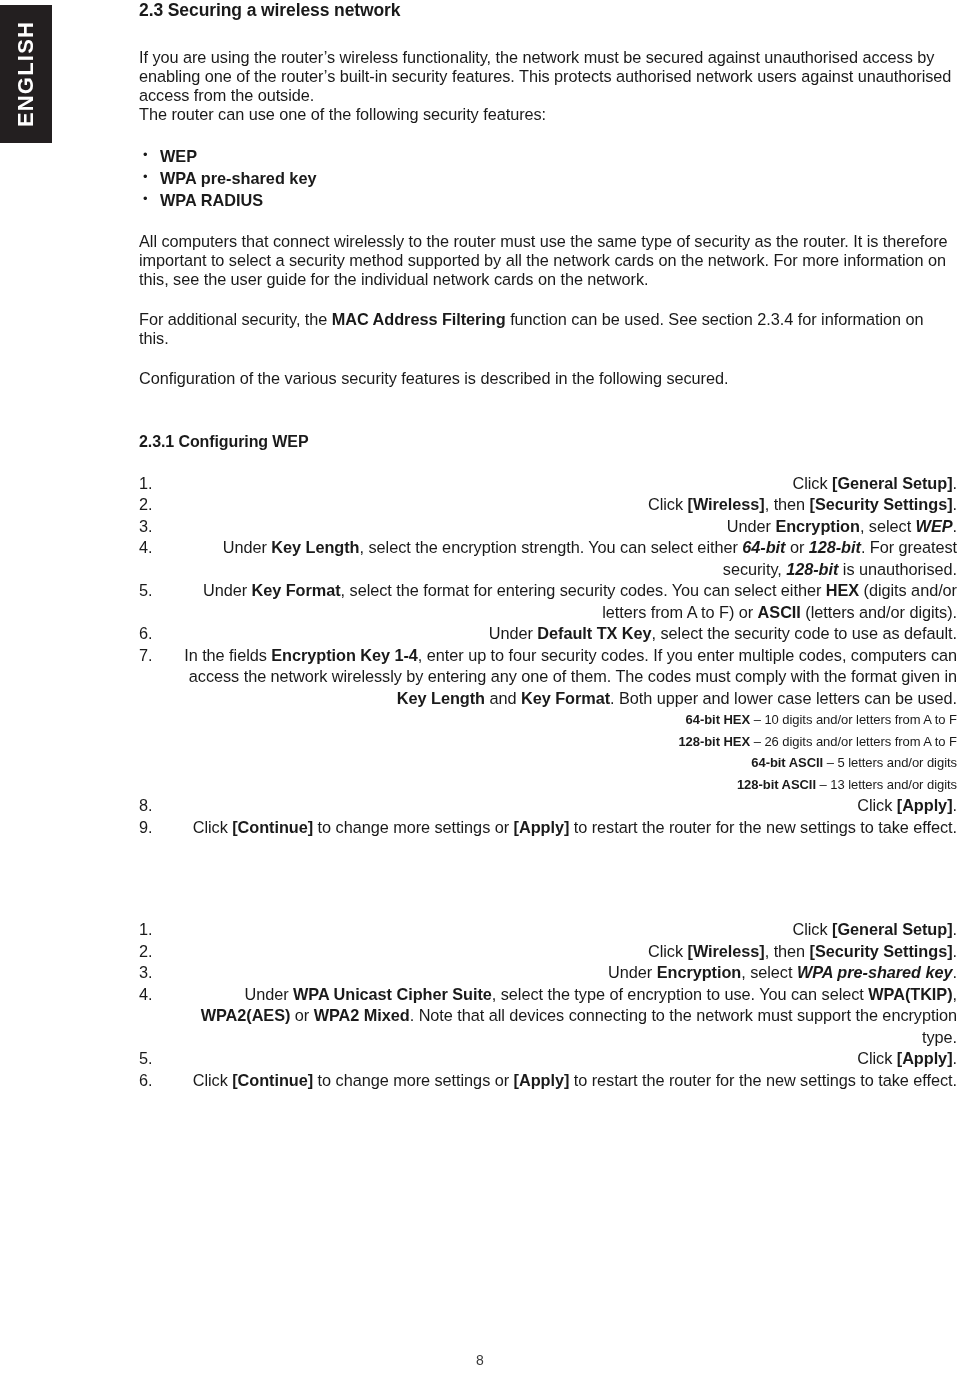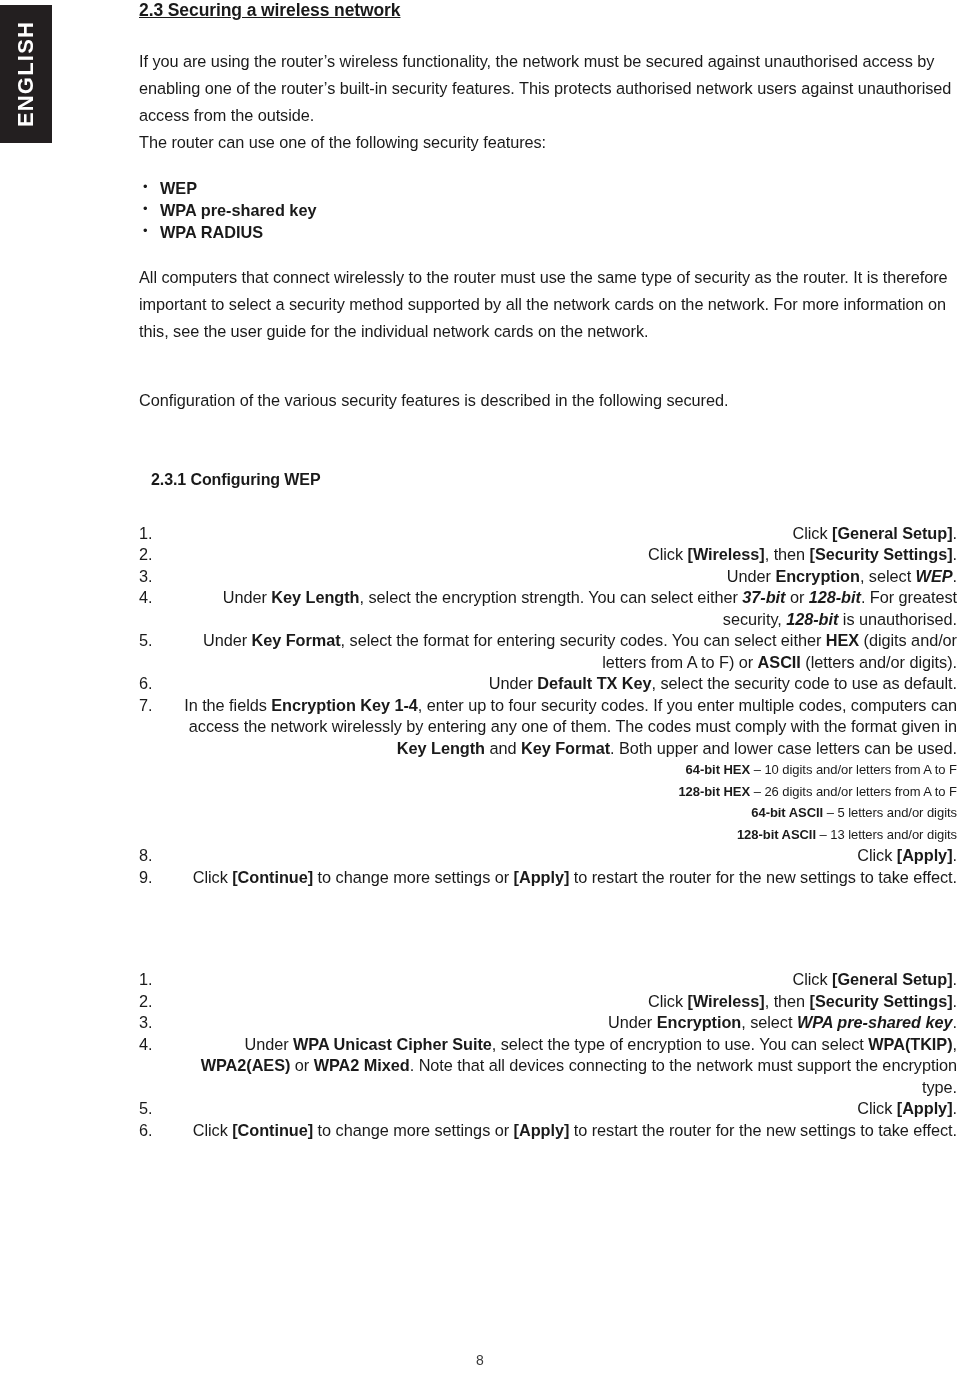--- a/index.html
+++ b/index.html
@@ -46,34 +46,33 @@
     width: 818px;
   }
 
   h2.section-title {
     font-size: 17.5px;
     font-weight: bold;
     margin: 0;
     padding: 0;
     line-height: 1.25;
     letter-spacing: -0.1px;
-    text-decoration: underline;
   }
   h3.subsection-title {
     font-size: 16px;
     font-weight: bold;
-    margin: 12px;
+    margin: 0;
     padding: 0;
     line-height: 1.25;
     letter-spacing: -0.1px;
   }
 
   p.body {
     font-size: 16.3px;
-    line-height: 27px;
+    line-height: 19px;
     margin: 0;
     padding: 0;
     letter-spacing: -0.05px;
   }
 
   .spacer-lg { height: 26px; }
   .spacer-md { height: 21px; }
   .spacer-xl { height: 44px; }
   .spacer-xxl { height: 60px; }
 
@@ -167,36 +166,37 @@
       <li><span>WPA pre-shared key</span></li>
       <li><span>WPA RADIUS</span></li>
     </ul>
 
   <div class="spacer-md"></div>
 
   <p class="body">All computers that connect wirelessly to the router must use the same type of security as the router. It is therefore important to select a security method supported by all the network cards on the network. For more information on this, see the user guide for the individual network cards on the network.</p>
 
   <div class="spacer-md"></div>
 
+  <p class="body"><span>For additional security, the </span><b>MAC Address Filtering</b><span> function can be used. See section 2.3.4 for information on this.</span></p>
 
   <div class="spacer-md"></div>
 
   <p class="body">Configuration of the various security features is described in the following secured.</p>
 
   <div class="spacer-xl"></div>
 
   <h3 class="subsection-title">2.3.1  Configuring WEP</h3>
 
   <div class="spacer-md"></div>
 
   <ol class="steps" id="wep-steps">
       <li><span>Click </span><b>[General Setup]</b><span>.</span></li>
       <li><span>Click </span><b>[Wireless]</b><span>, then </span><b>[Security Settings]</b><span>.</span></li>
       <li><span>Under </span><b>Encryption</b><span>, select </span><i>WEP</i><span>.</span></li>
-      <li><span>Under </span><b>Key Length</b><span>, select the encryption strength. You can select either </span><i>37-bit</i><span> or </span><i>128-bit</i><span>. For greatest security, </span><i>128-bit</i><span> is unauthorised.</span></li>
+      <li><span>Under </span><b>Key Length</b><span>, select the encryption strength. You can select either </span><i>64-bit</i><span> or </span><i>128-bit</i><span>. For greatest security, </span><i>128-bit</i><span> is unauthorised.</span></li>
       <li><span>Under </span><b>Key Format</b><span>, select the format for entering security codes. You can select either </span><b>HEX</b><span> (digits and/or letters from A to F) or </span><b>ASCII</b><span> (letters and/or digits).</span></li>
       <li><span>Under </span><b>Default TX Key</b><span>, select the security code to use as default.</span></li>
       <li><span>In the fields </span><b>Encryption Key 1-4</b><span>, enter up to four security codes. If you enter multiple codes, computers can access the network wirelessly by entering any one of them. The codes must comply with the format given in </span><b>Key Length</b><span> and </span><b>Key Format</b><span>. Both upper and lower case letters can be used.</span><span class="sub-line"><b>64-bit HEX</b><span> – 10 digits and/or letters from A to F</span></span><span class="sub-line"><b>128-bit HEX</b><span> – 26 digits and/or letters from A to F</span></span><span class="sub-line"><b>64-bit ASCII</b><span> – 5 letters and/or digits</span></span><span class="sub-line"><b>128-bit ASCII</b><span> – 13 letters and/or digits</span></span></li>
       <li><span>Click </span><b>[Apply]</b><span>.</span></li>
       <li><span>Click </span><b>[Continue]</b><span> to change more settings or </span><b>[Apply]</b><span> to restart the router for the new settings to take effect.</span></li>
     </ol>
 
   <div class="spacer-xxl"></div>
 
 

